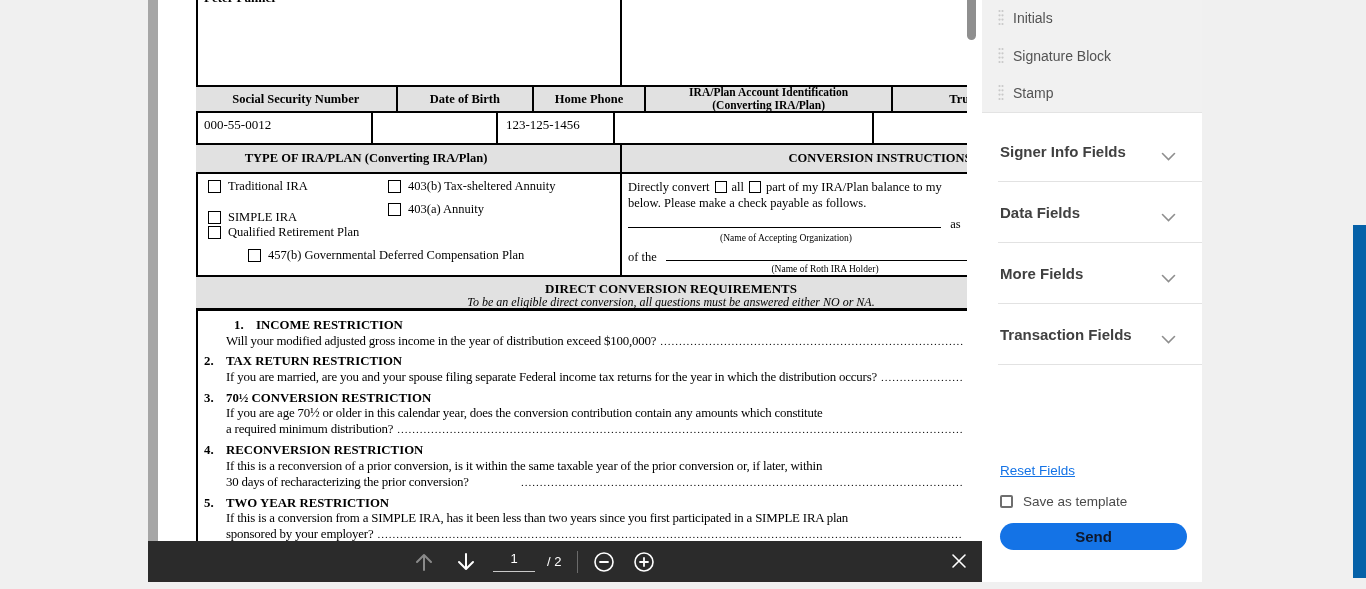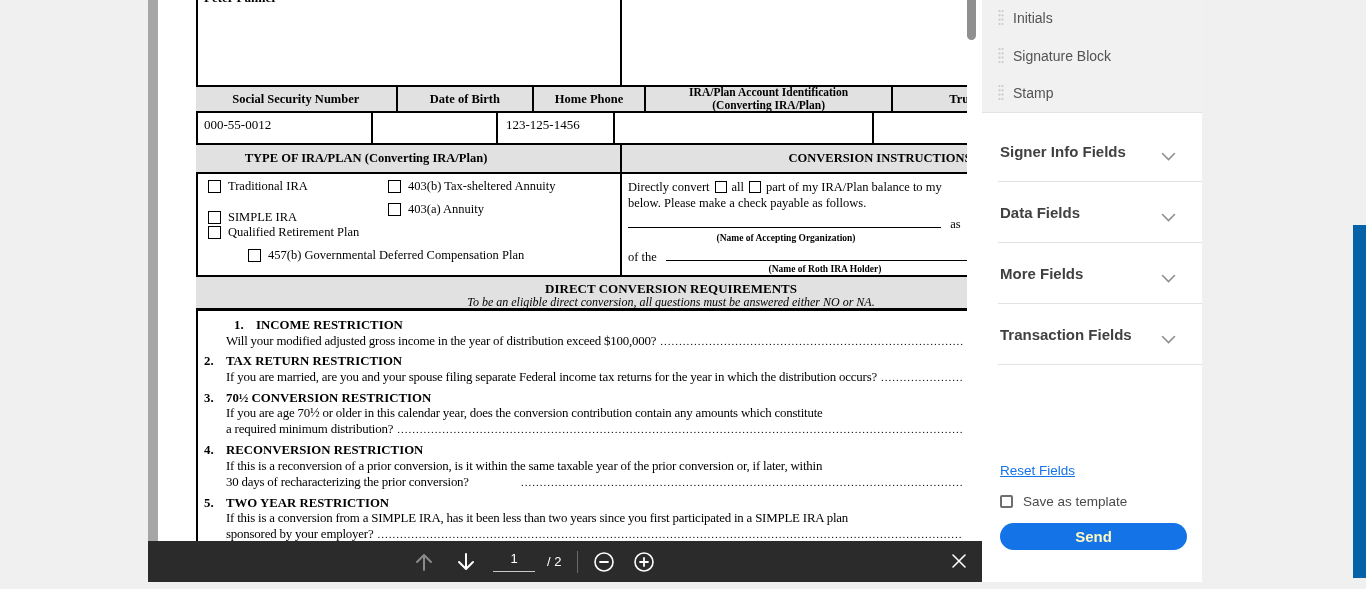--- a/index.html
+++ b/index.html
@@ -31,21 +31,21 @@
   .sec-title { font-weight:bold; font-size:12.5px; }
 
   .cb { display:inline-block; width:13px; height:13px; border:1.5px solid #000; background:#fff;
         flex:none; }
   .opt { position:absolute; display:flex; align-items:center; font-size:12.5px; white-space:nowrap; }
   .opt .cb { margin-right:7px; }
 
   .cline { position:absolute; font-size:12.5px; white-space:nowrap; }
   .cline .cb { width:12px; height:12px; vertical-align:-2px; margin:0 5px; }
   .uline { display:inline-block; border-bottom:1px solid #000; height:12px; }
-  .caption { position:absolute; font-size:9.5px; text-align:center;font-weight:bold; }
+  .caption { position:absolute; font-size:9.5px; text-align:center; }
 
   .req-item-head { position:absolute; font-weight:bold; font-size:12.8px; white-space:nowrap; }
   .req-item-head .num { display:inline-block; width:22px; }
   .req-line { position:absolute; left:30px; width:737px; font-size:12.9px; letter-spacing:-0.2px;
               display:flex; white-space:nowrap; }
   .leader { flex:1; overflow:hidden; white-space:nowrap; margin-left:4px; }
   .leader::after { content:"..................................................................................................................................................................................................."; font-size:11px; letter-spacing:1px; color:#000; }
 
   
   #toolbar { position:absolute; left:0; top:541px; width:834px; height:41px; background:#2b2b2b;
@@ -70,21 +70,21 @@
   .section .hd { position:absolute; left:18px; top:0; font-size:15px; font-weight:bold; color:#404040; }
   .section .chev { position:absolute; right:26px; top:4px; }
   .sb-divider { position:absolute; left:16px; width:204px; height:1px; background:#e2e2e2; }
   #reset-link { position:absolute; left:18px; top:463px; font-size:13.5px; color:#1473e6;
                 text-decoration:underline; }
   #save-row { position:absolute; left:18px; top:494px; display:flex; align-items:center; }
   #save-cb { width:13px; height:13px; border:2px solid #6e6e6e; border-radius:2px; background:#fff;
              margin-right:10px; }
   #save-lbl { font-size:13.5px; color:#4a4a4a; }
   #send-btn { position:absolute; left:18px; top:523px; width:187px; height:27px; border:none;
-              border-radius:14px; background:#1473e6; color:#fef9c3; font-weight:bold; font-size:15px;
+              border-radius:14px; background:#1473e6; color:#0f172a; font-weight:bold; font-size:15px;
               font-family:"Liberation Sans", sans-serif; cursor:pointer; }
 
   #right-strip { position:absolute; left:1353px; top:225px; width:13px; height:353px;
                  background:#0561a8; }
 </style>
 </head>
 <body>
 
 <div id="viewer">
   <div id="left-strip"></div>

